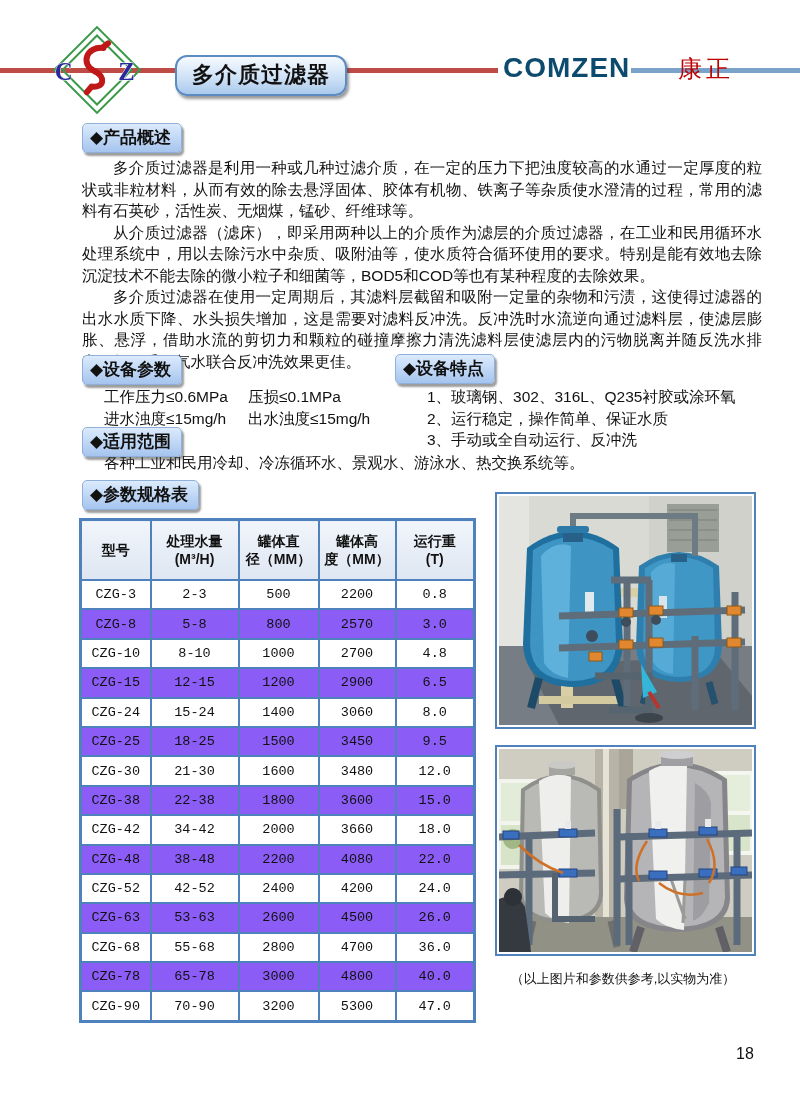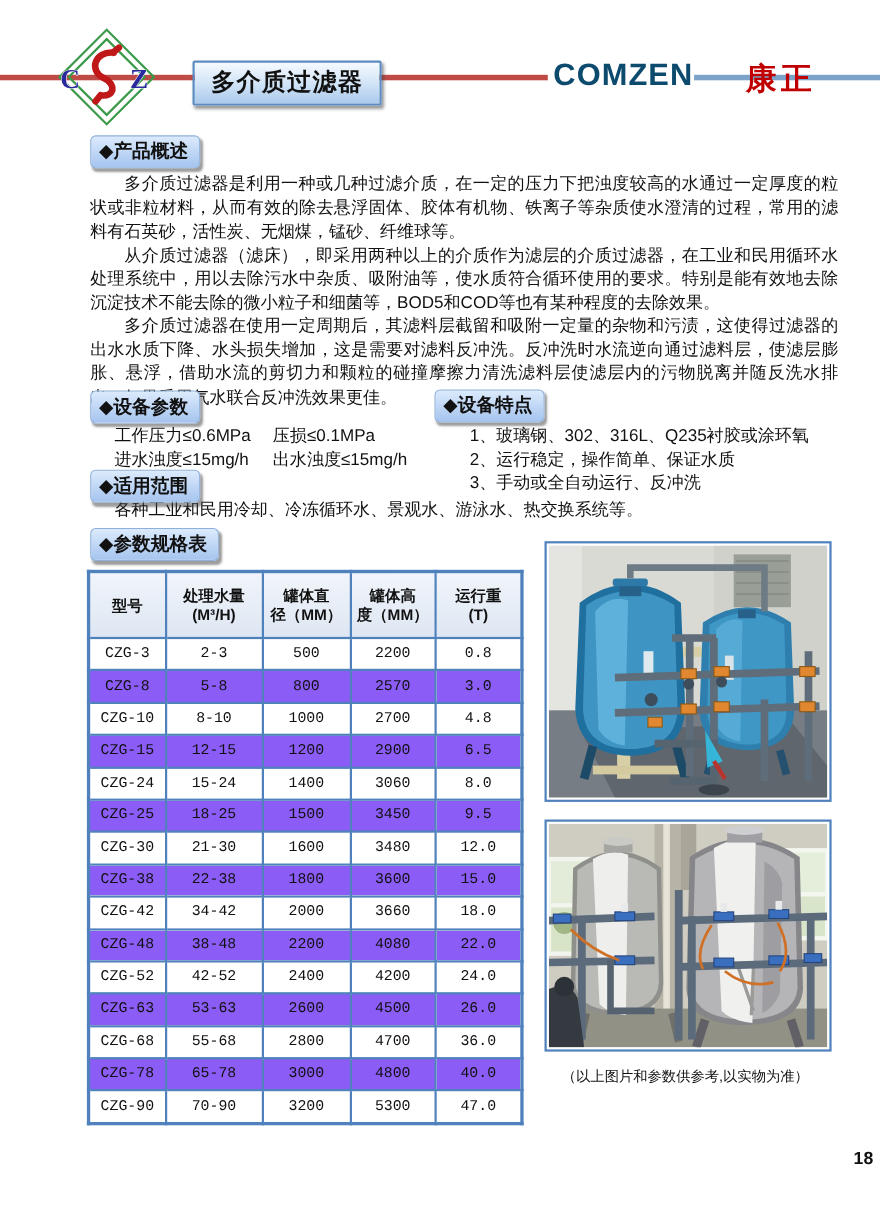--- a/index.html
+++ b/index.html
@@ -10,28 +10,28 @@
   }
   .abs{position:absolute;}
 
   
   .line-red{left:0;top:68px;width:498px;height:5px;background:#bf4b47;z-index:1;}
   .line-blue{left:631px;top:68px;width:169px;height:5px;background:#7ba3c9;z-index:1;}
   .logo{left:51px;top:24px;width:92px;height:92px;z-index:2;}
   .title-badge{
     left:175px;top:55px;z-index:2;
     background:linear-gradient(#f6faff,#cfe2f6 55%,#aac9ec);
-    border:2px solid #5b8bc0;border-radius:2px;
+    border:2px solid #5b8bc0;border-radius:12px;
     padding:3px 15px 4px 15px;
     font-size:22px;font-weight:bold;letter-spacing:1px;
     box-shadow:2px 3px 3px rgba(70,70,70,.55);
   }
   .brand-en{left:503px;top:52px;z-index:2;font-size:28px;font-weight:900;
     color:#0c4a6e;letter-spacing:1px;}
-  .brand-cn{left:678px;top:53px;z-index:2;font-size:28px;font-weight:bold;
+  .brand-cn{left:678px;top:53px;z-index:2;font-size:24px;font-weight:normal;
     color:#c00000;font-family:"Liberation Serif","DejaVu Serif",serif;letter-spacing:4px;}
 
   
   .sec-label{
     display:inline-block;z-index:2;
     background:linear-gradient(#dcebfd,#a5c4ee);
     border:1px solid #8fb0da;border-radius:5px;
     box-shadow:2px 3px 2px rgba(60,60,60,.5);
     font-size:17px;font-weight:bold;
     padding:2px 10px 3px 7px;white-space:nowrap;
@@ -59,21 +59,21 @@
     font-family:"Liberation Mono","DejaVu Sans Mono",monospace;}
   .spec-table tr.alt td{background:#8b5cf6;}
 
   
   .photo-frame{border:2px solid #4f81bd;background:#fff;padding:2px;z-index:2;}
   .photo1{left:495px;top:492px;width:253px;height:229px;}
   .photo2{left:495px;top:745px;width:253px;height:203px;}
   .photo-frame svg{display:block;}
   .caption{left:493px;top:970px;width:260px;text-align:center;font-size:13px;}
 
-  .page-num{left:736px;top:1045px;font-size:16px;font-weight:bold;margin-left:40px;}
+  .page-num{left:736px;top:1045px;font-size:16px;font-weight:normal;}
 </style>
 </head>
 <body>
 
 <div class="abs line-red"></div>
 <div class="abs line-blue"></div>
 
 <div class="abs logo">
   <svg viewBox="0 0 100 100" width="92" height="92">
     <g fill="none" stroke="#3a9a4a" stroke-width="2.2">

